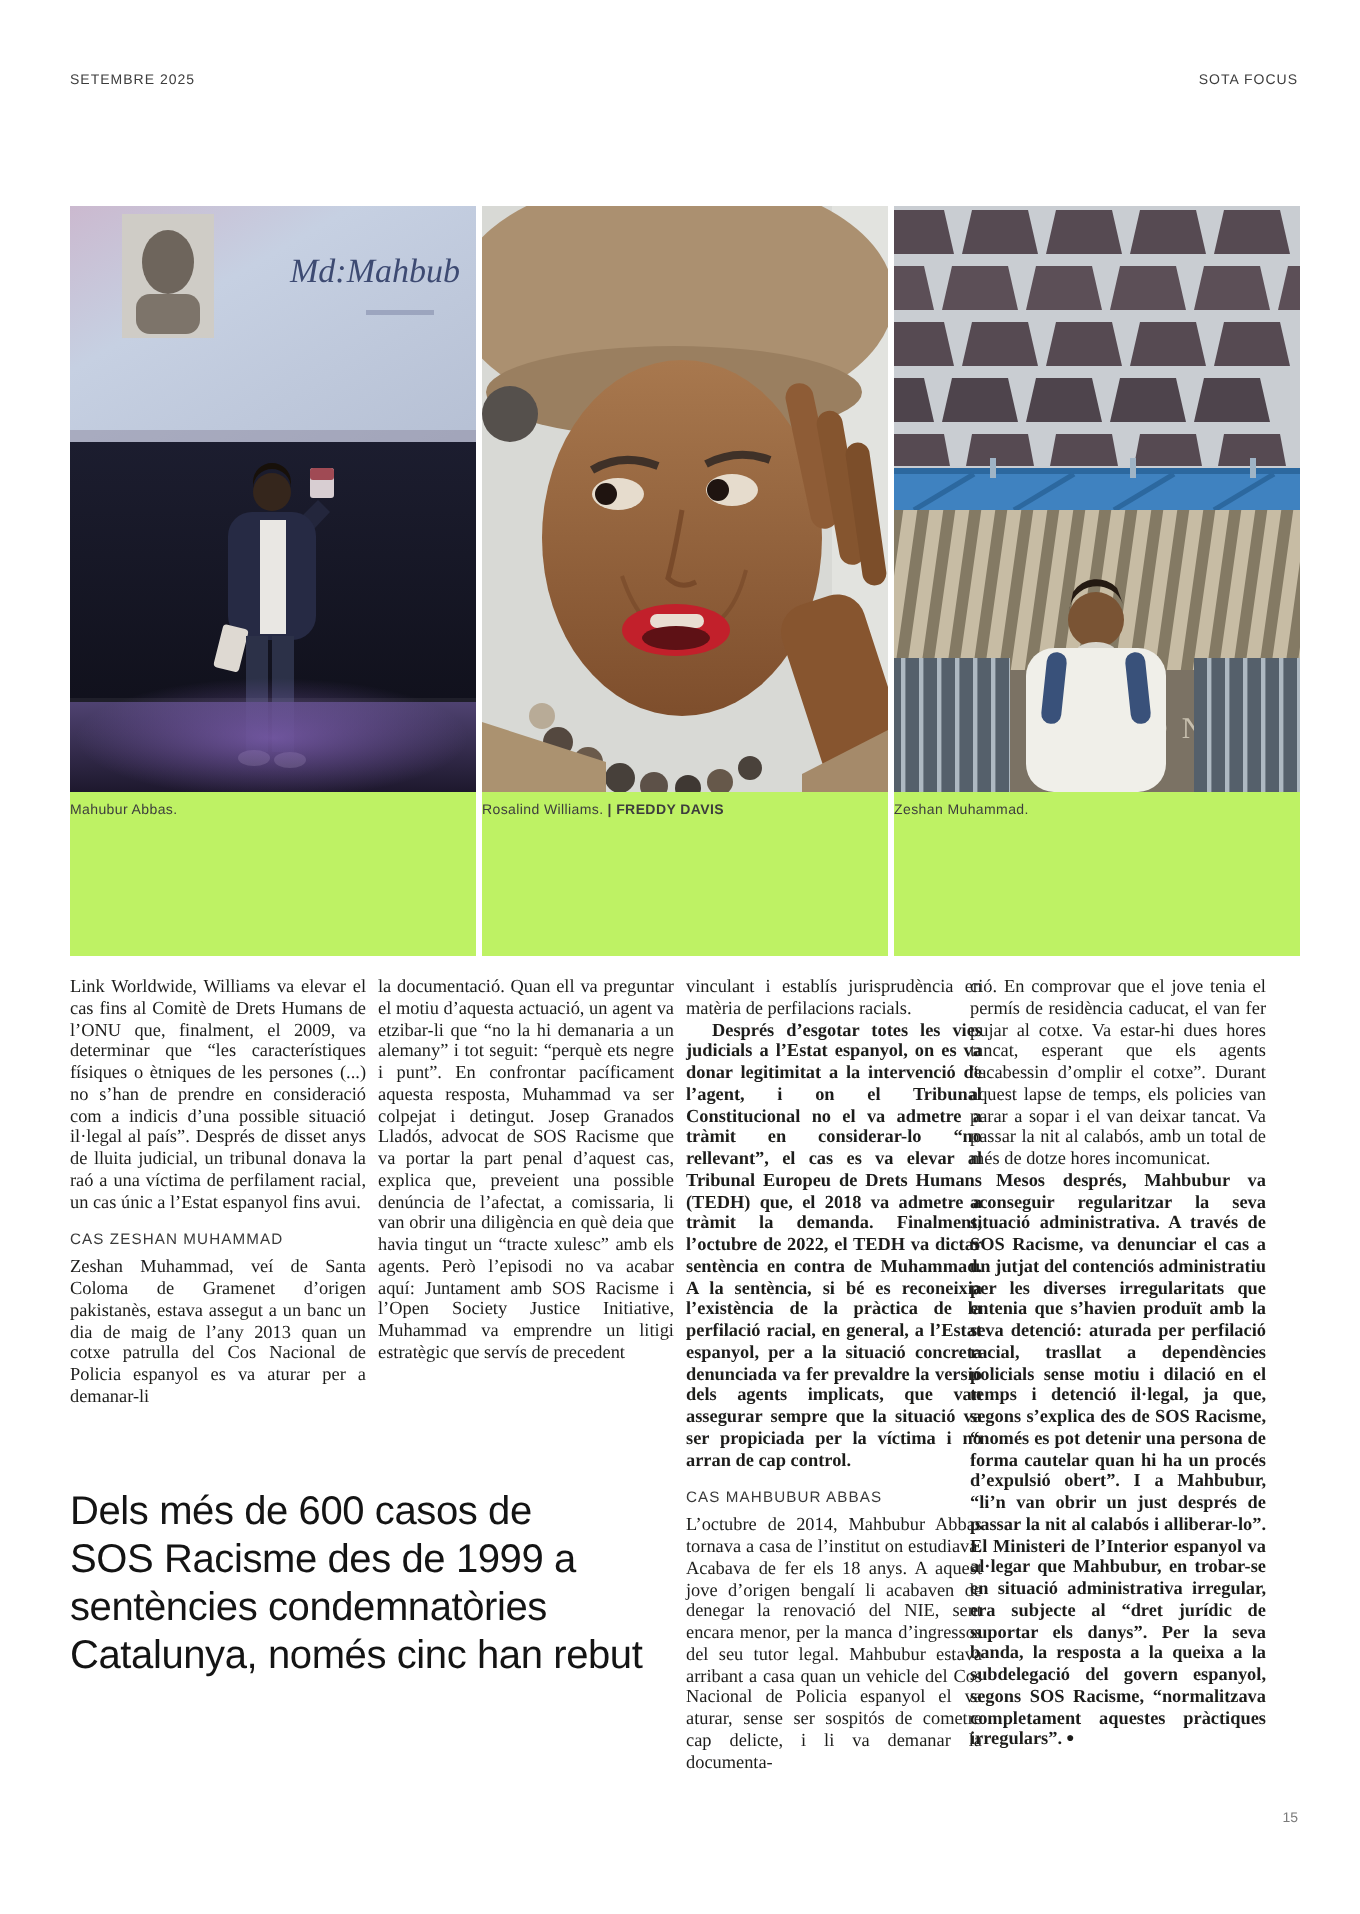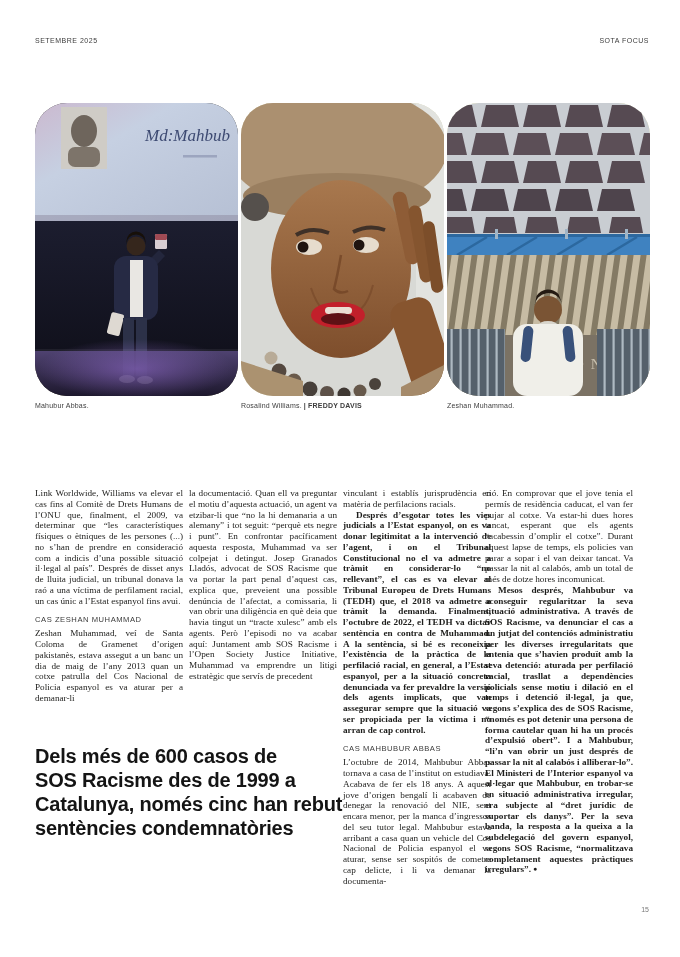--- a/index.html
+++ b/index.html
@@ -4,38 +4,38 @@
 <style>
   html,body{margin:0;padding:0;background:#ffffff;}
   .page{position:relative;width:680px;height:957px;background:#fff;overflow:hidden;
         font-family:"Liberation Sans",sans-serif;color:#1c1c1a;}
   
   .run-head{position:absolute;top:37px;font-size:7px;letter-spacing:.5px;color:#3c3c3c;}
   .run-head.left{left:35px;}
   .run-head.right{right:31px;}
   
   .photo-strip{position:absolute;left:35px;top:103px;width:616px;height:293px;display:flex;gap:3px;}
-  .photo{position:relative;width:203px;height:293px;overflow:hidden;background:#fef9c3;border-radius:32px;}
+  .photo{position:relative;width:203px;height:375px;overflow:hidden;background:#bef264;}
   .photo svg{display:block;}
   
   .caption{position:absolute;top:402px;font-size:7px;letter-spacing:.2px;color:#3d3d3d;}
   .caption .credit{font-weight:bold;margin-left:2px;}
   
   .col{position:absolute;top:488px;width:148px;font-family:"Liberation Serif",serif;
        font-size:9.2px;line-height:10.75px;text-align:justify;color:#1d1d1b;}
   .col p{margin:0;}
   .col p.indent{text-indent:13px;font-weight:bold;}
   .section-head{font-family:"Liberation Sans",sans-serif;font-size:7.6px;letter-spacing:.55px;
        color:#3a3a3a;margin:9px 0 3px 0;line-height:10px;}
   .ital{}
   .end-mark{font-size:7px;margin-left:2px;position:relative;top:-1px;}
   
   .pull-quote{position:absolute;left:35px;top:744px;color:#141414;
        font-family:"Liberation Sans",sans-serif;font-size:20px;line-height:24px;letter-spacing:-.2px;}
-  .pull-quote div{white-space:nowrap;font-weight:bold;}
+  .pull-quote div{white-space:nowrap;}
   
   .folio{position:absolute;right:31px;top:906px;font-size:7px;color:#7a7a7a;}
 </style>
 </head>
 <body>
 
 <div class="page">
 
   <div class="run-head left">SETEMBRE 2025</div>
   <div class="run-head right">SOTA FOCUS</div>
@@ -240,19 +240,19 @@
   </div>
 
   <div class="col" style="left:485px">
     <p>ció. En comprovar que el jove tenia el permís de residència caducat, el van fer pujar al cotxe. Va estar-hi dues hores tancat, esperant que els agents “acabessin d’omplir el cotxe”. Durant aquest lapse de temps, els policies van parar a sopar i el van deixar tancat. Va passar la nit al calabós, amb un total de més de dotze hores incomunicat.</p>
     <p class="indent"><span>Mesos després, Mahbubur va aconseguir regularitzar la seva situació administrativa. A través de SOS Racisme, va denunciar el cas a un jutjat del contenciós administratiu per les diverses irregularitats que entenia que s’havien produït amb la seva detenció: aturada per perfilació racial, trasllat a dependències policials sense motiu i dilació en el temps i detenció il·legal, ja que, segons s’explica des de SOS Racisme, “només es pot detenir una persona de forma cautelar quan hi ha un procés d’expulsió obert”. I a Mahbubur, “li’n van obrir un just després de passar la nit al calabós i alliberar-lo”. El Ministeri de l’Interior espanyol va al·legar que Mahbubur, en trobar-se en situació administrativa irregular, era subjecte al “dret jurídic de suportar els danys”. Per la seva banda, la resposta a la queixa a la subdelegació del govern espanyol, segons SOS Racisme, “normalitzava completament aquestes pràctiques irregulars”.</span><span class="end-mark">●</span></p>
   </div>
 
   <div class="pull-quote">
     <div>Dels més de 600 casos de</div>
     <div>SOS Racisme des de 1999 a</div>
+    <div>sentències condemnatòries</div>
     <div>Catalunya, només cinc han rebut</div>
-    <div>sentències condemnatòries</div>
   </div>
 
   <div class="folio">15</div>
 
 </div>
 
 </body></html>

